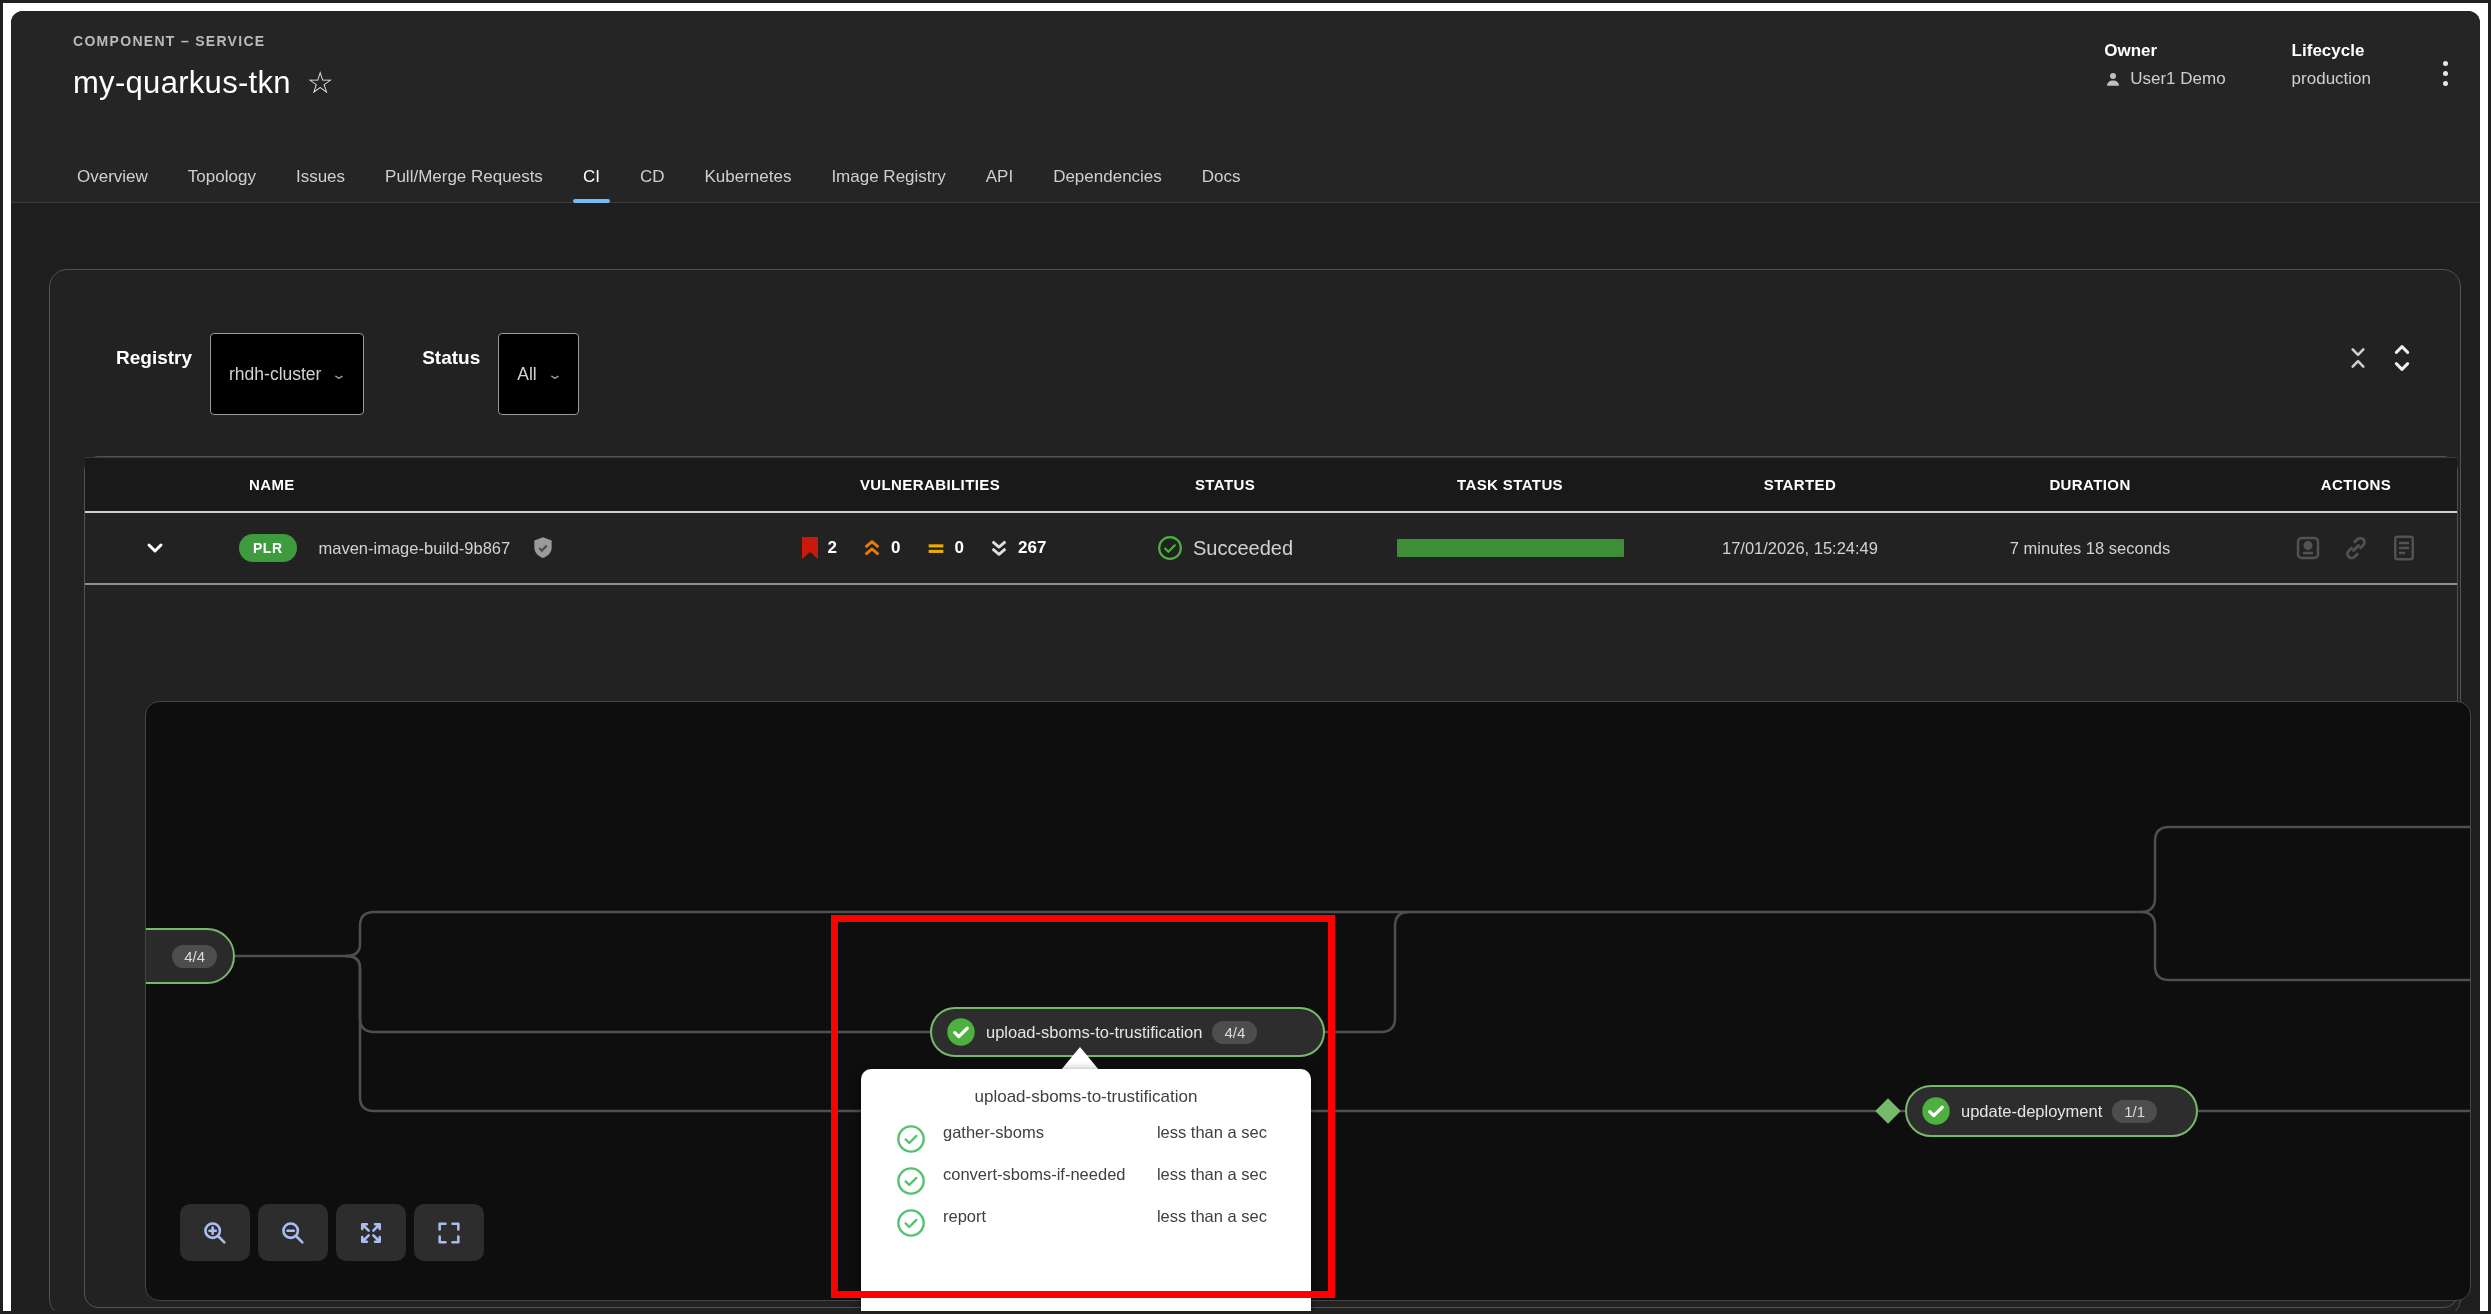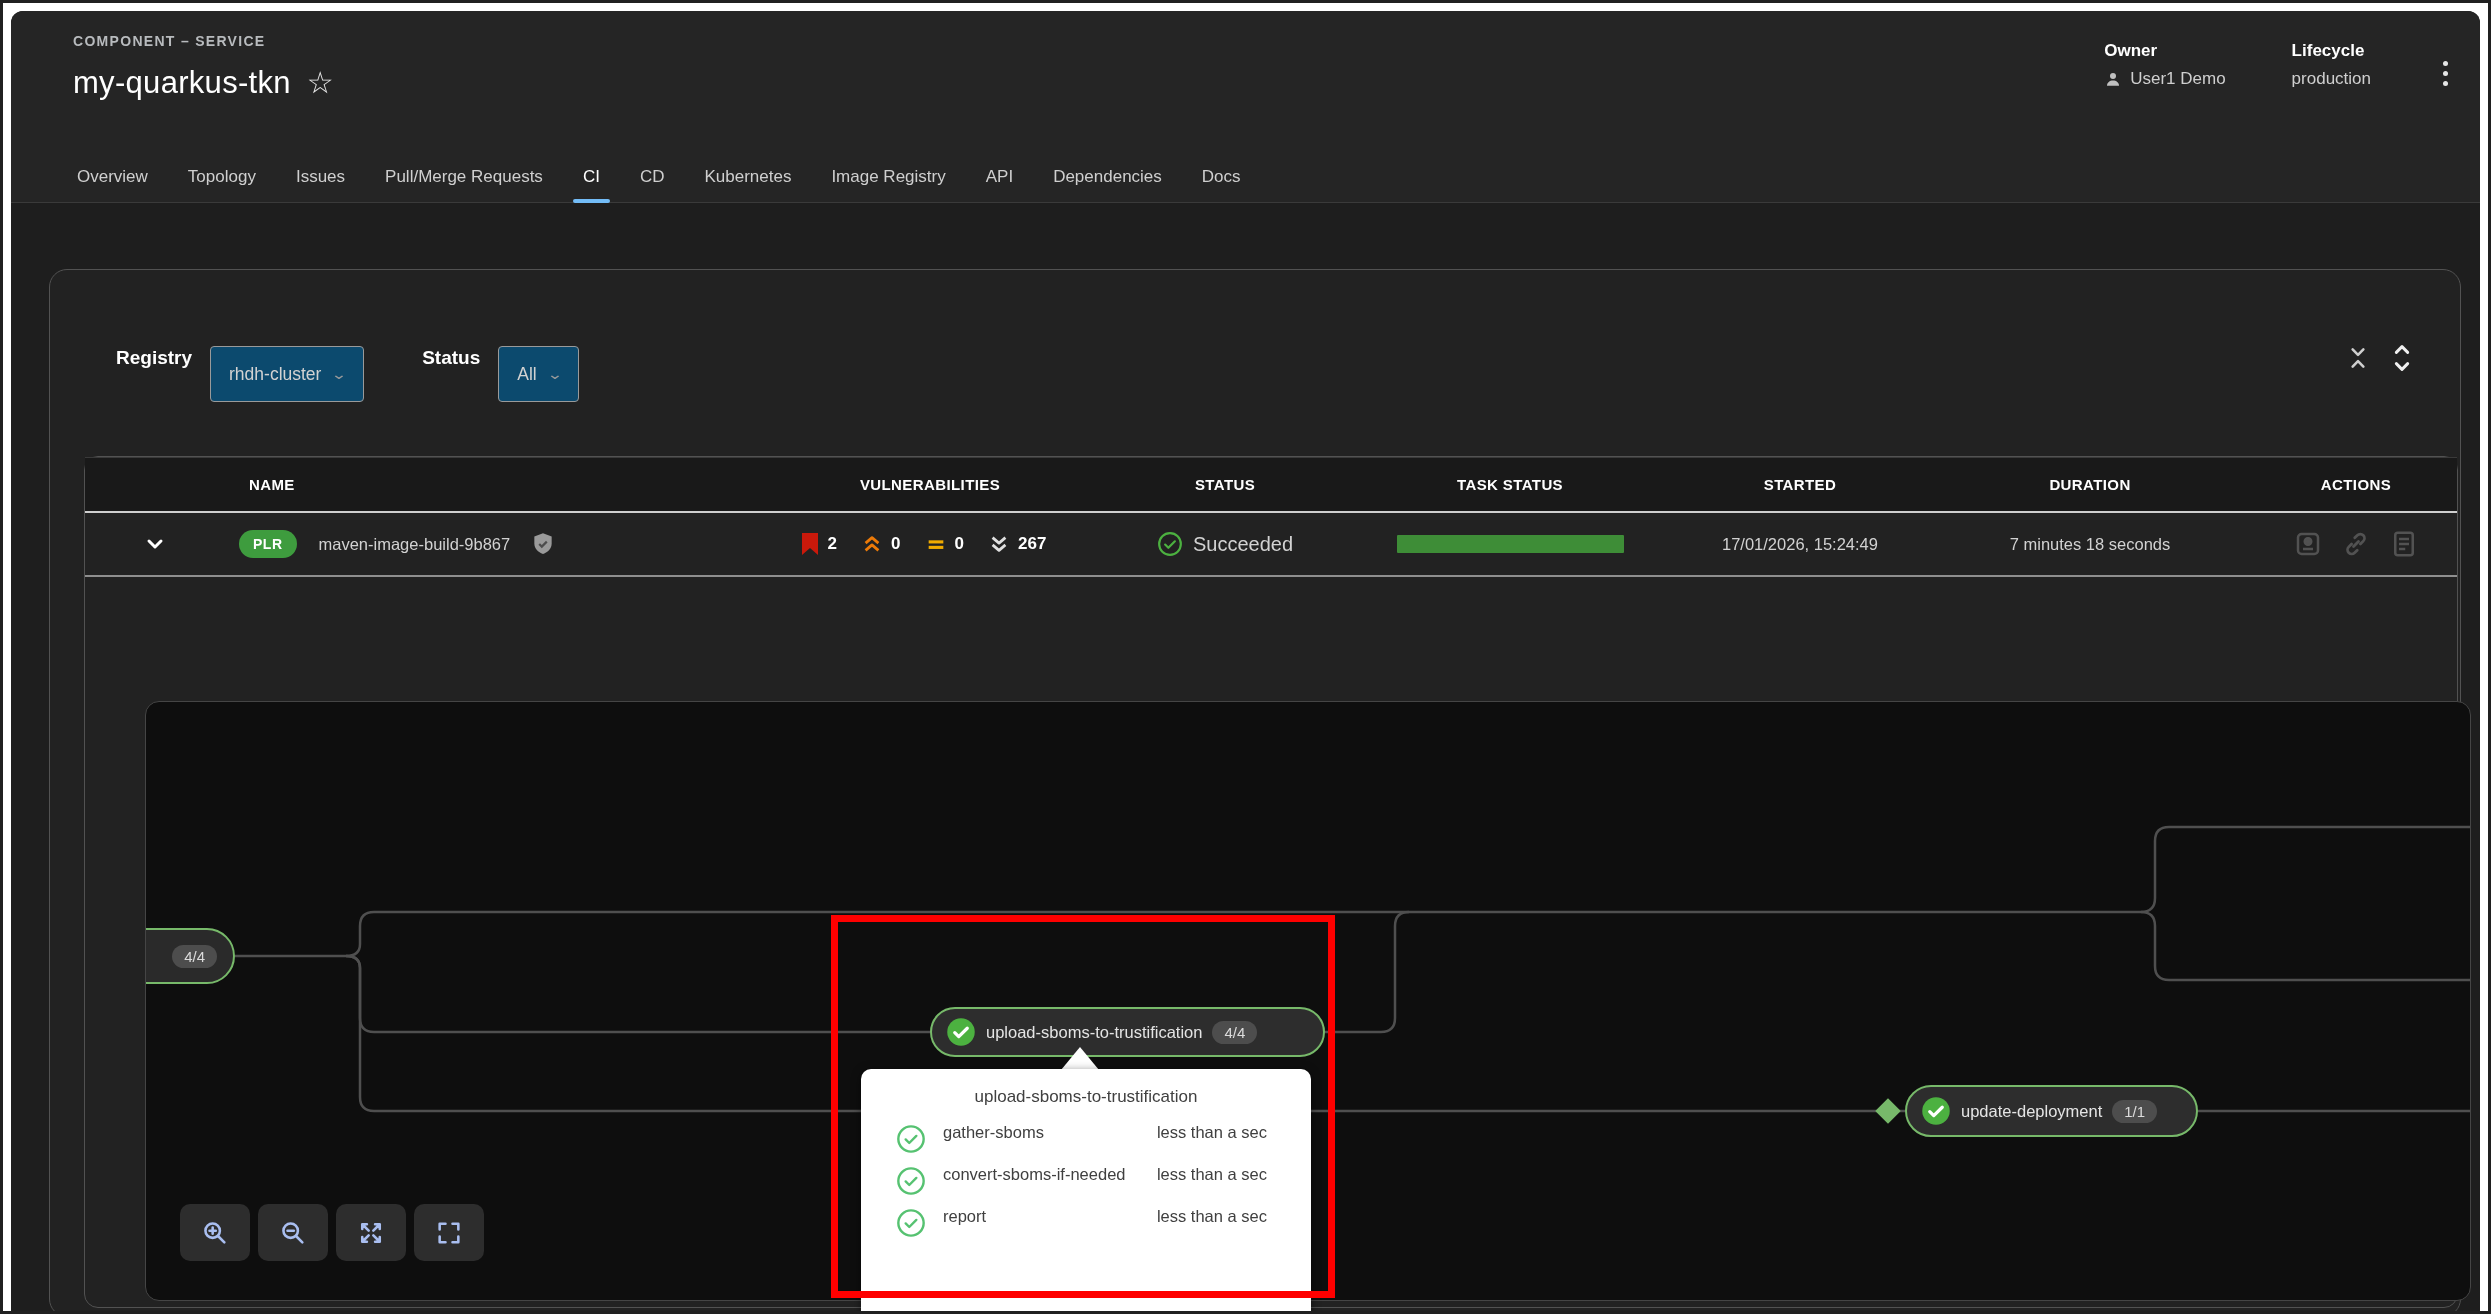--- a/index.html
+++ b/index.html
@@ -22,40 +22,40 @@
   
   .tabs { height:52px; background:#252525; display:flex; align-items:center; gap:40px; padding:0 0 0 66px; border-bottom:1px solid #3a3a3a; }
   .tab { position:relative; font-size:17px; color:#cfcfcf; height:52px; display:flex; align-items:center; cursor:pointer; white-space:nowrap; }
   .tab.active { color:#ffffff; }
   .tab.active::after { content:""; position:absolute; left:-10px; right:-10px; bottom:0; height:4px; background:#73bcf7; border-radius:2px; }
 
   
   .outer-card { position:absolute; left:38px; top:258px; width:2412px; height:1048px; border:1.5px solid #525252; border-radius:18px; background:#222222; }
   .filters { display:flex; align-items:center; height:176px; padding:0 36px 0 66px; }
   .filter-label { font-size:19px; font-weight:bold; color:#ffffff; }
-  .select-box { display:flex; align-items:center; gap:12px; border:1px solid #9a9a9a; border-radius:4px; height:56px; padding:0 18px; margin-left:18px; color:#d2d2d2; font-size:17.5px; cursor:pointer; background:#0c4a6e;margin-top:32px; }
+  .select-box { display:flex; align-items:center; gap:12px; border:1px solid #9a9a9a; border-radius:4px; height:82px; padding:0 18px; margin-left:18px; color:#d2d2d2; font-size:17.5px; cursor:pointer; background:#000000;margin-top:32px; }
   .select-box .chev { color:#9a9a9a; font-size:14px; transform:scaleX(1.4); }
   .filters .gap { width:58px; }
   .filters .spacer { flex:1; }
   .iconbtn { width:44px; height:44px; display:flex; align-items:center; justify-content:center; cursor:pointer; color:#cfcfcf; }
 
   
   .inner-card { position:absolute; left:34px; top:186px; width:2374px; height:852px; border:1.5px solid #525252; border-radius:14px; background:#222222; overflow:visible; }
   .pr-head { height:104px; display:flex; align-items:center; justify-content:space-between; padding:0 28px 0 60px; }
   .pr-title { font-size:22px; color:#f5f5f5; letter-spacing:0.2px; }
   .search { display:flex; align-items:center; gap:14px; width:382px; border-bottom:1.5px solid #8a8a8a; padding:8px 4px; }
   .search input { flex:1; background:transparent; border:none; outline:none; color:#e0e0e0; font-size:17px; font-family:"Liberation Sans",sans-serif; }
   .search input::placeholder { color:#9c9c9c; }
   .xclear { cursor:pointer; display:flex; }
 
   .tgrid { display:grid; grid-template-columns:140px 530px 350px 240px 330px 250px 330px 1fr; align-items:center; }
   .thead { height:56px; background:#191919; border-bottom:2px solid #cfcfcf; border-top:1px solid #3a3a3a; }
   .th { font-size:15px; font-weight:bold; color:#ffffff; letter-spacing:0.4px; text-align:center; }
   .th.left { text-align:left; padding-left:24px; }
-  .trow { height:64px; border-bottom:2px solid #8f8f8f; }
+  .trow { height:72px; border-bottom:2px solid #8f8f8f; }
   .cell { display:flex; align-items:center; justify-content:center; gap:10px; }
   .cell.left { justify-content:flex-start; padding-left:14px; }
   .expander { display:flex; justify-content:center; cursor:pointer; }
   .plr-badge { background:#3e9c3e; color:#ffffff; font-size:14px; font-weight:bold; letter-spacing:0.5px; border-radius:14px; padding:6px 14px; }
   .run-name { font-size:16.5px; color:#d2d2d2; margin-left:12px; margin-right:10px; }
   .vuln { display:flex; align-items:center; gap:8px; margin-right:14px; }
   .vuln b { color:#ffffff; font-size:17px; }
   .status-text { font-size:20px; color:#d2d2d2; }
   .progress { width:227px; height:18px; background:#3e8d37; border-radius:1px; }
   .dim-cell { font-size:16.5px; color:#d2d2d2; }

